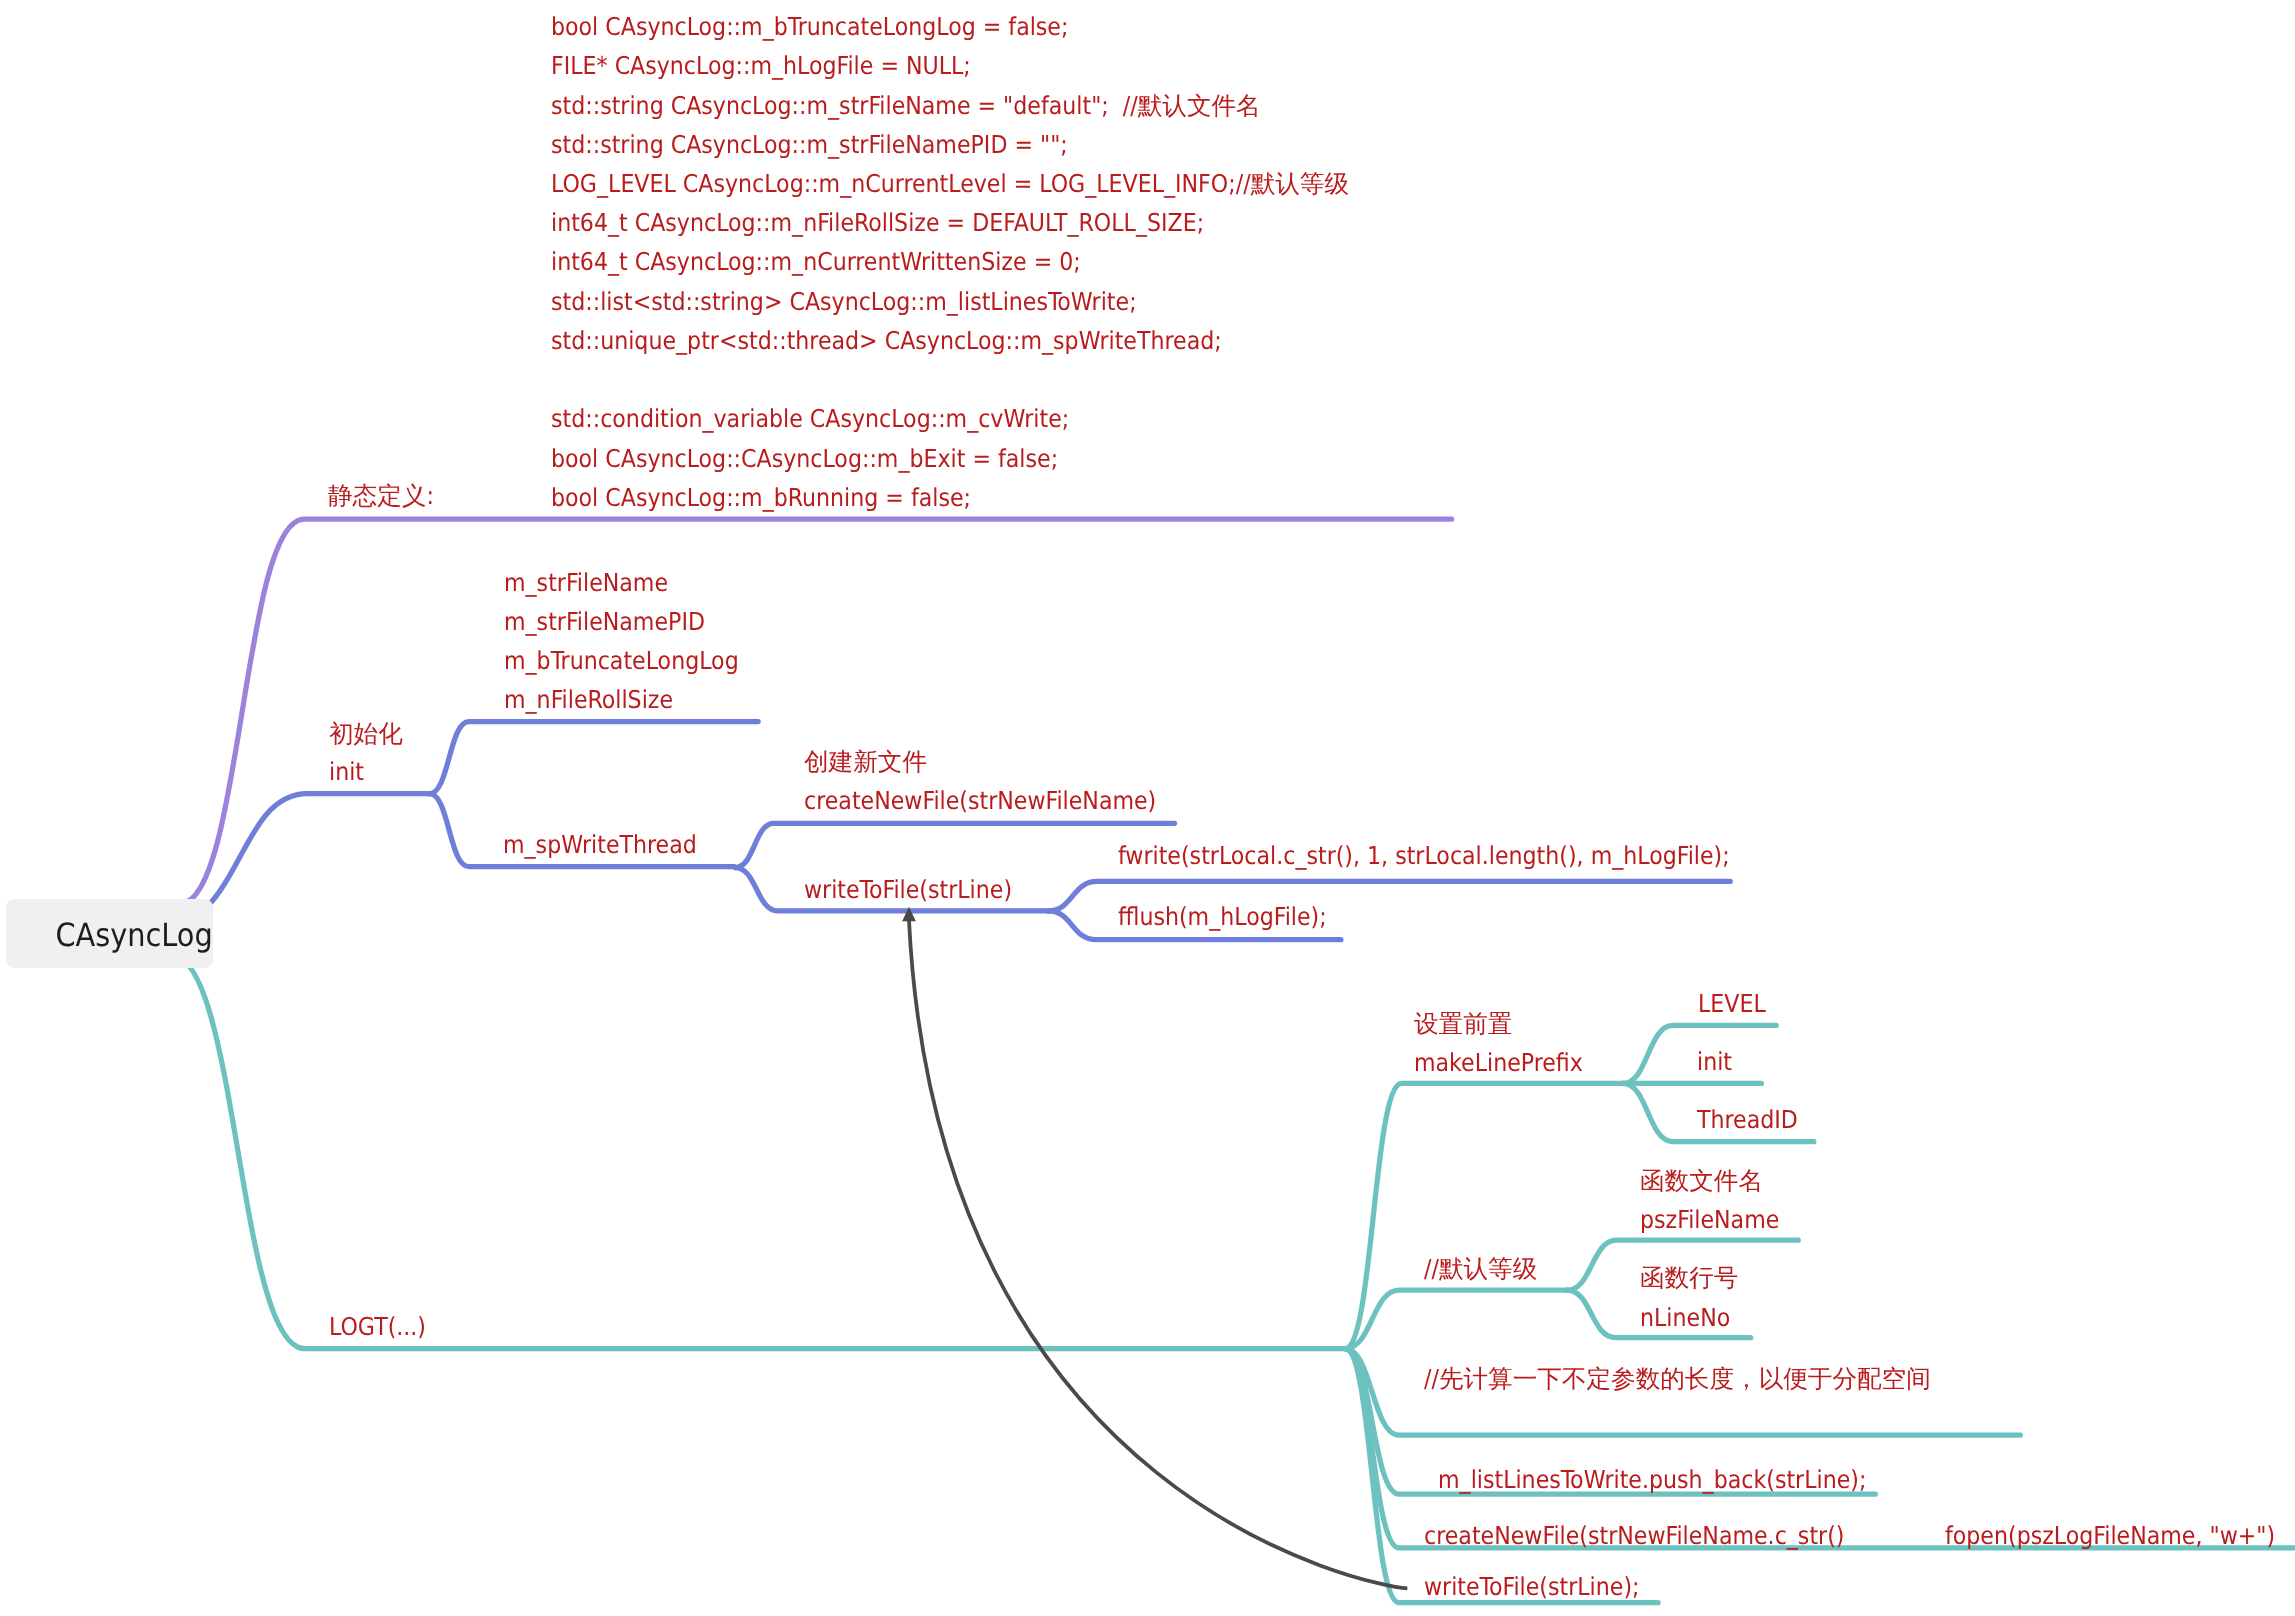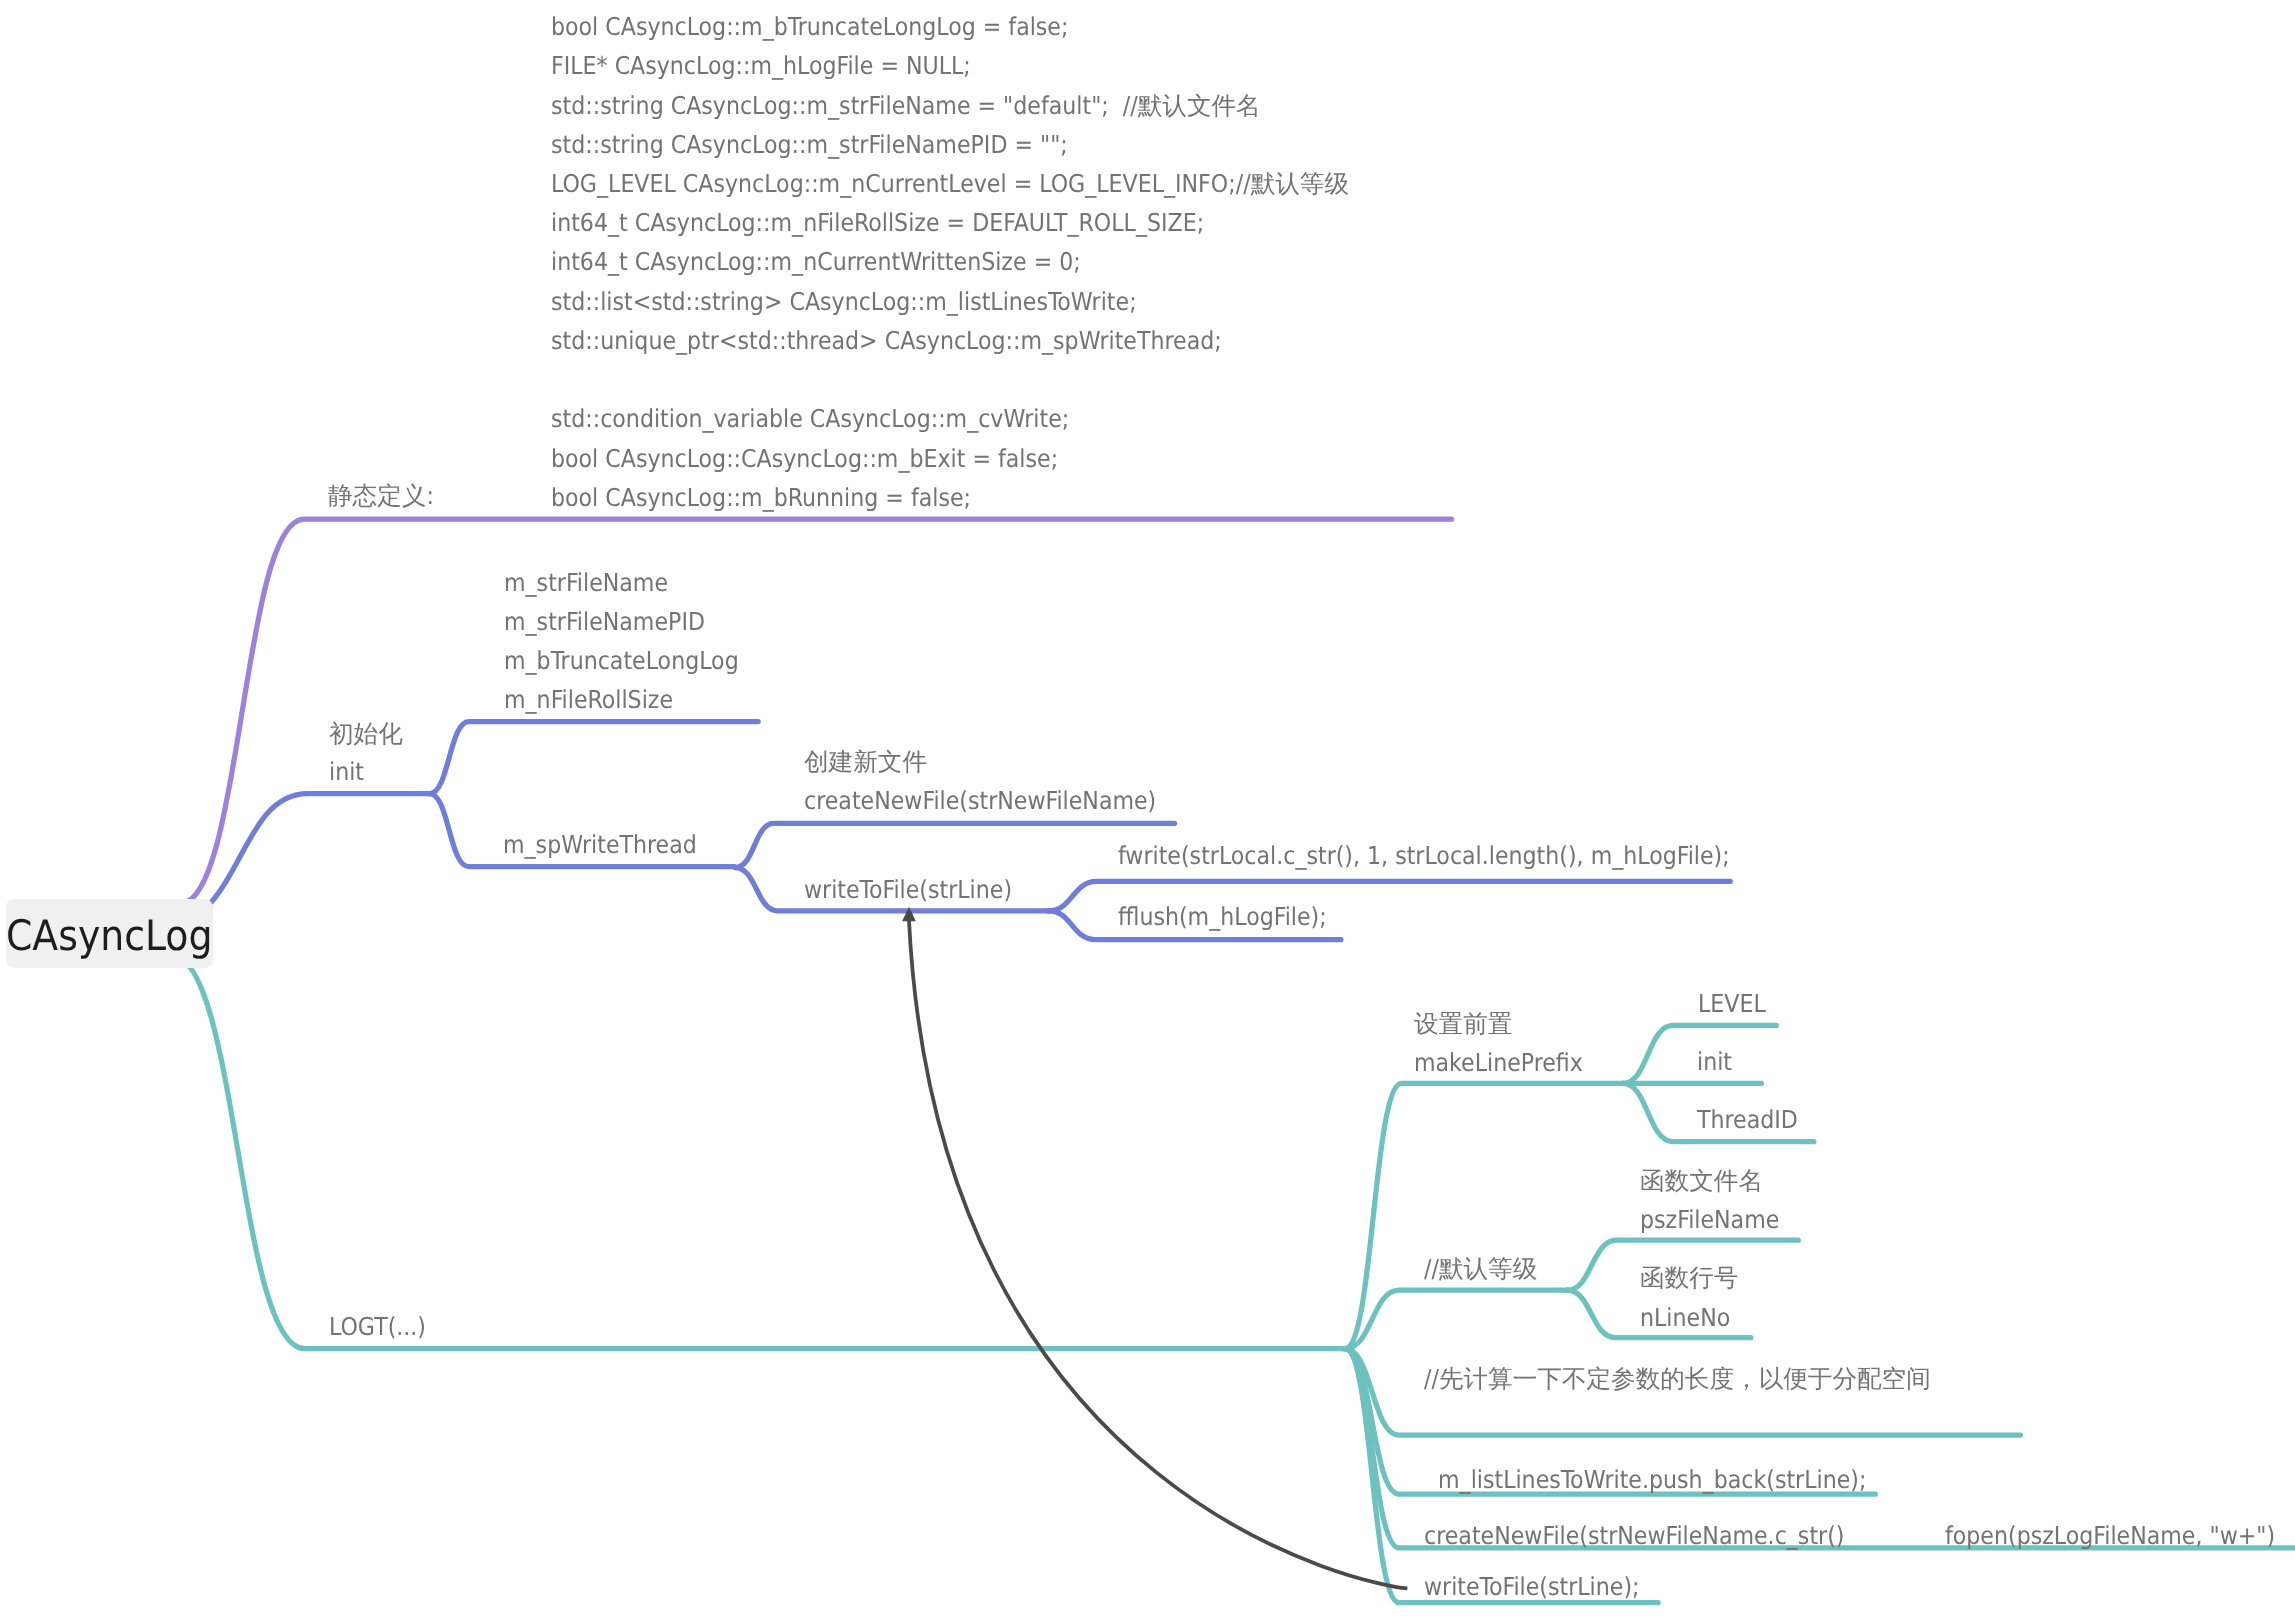--- a/index.html
+++ b/index.html
@@ -5,24 +5,24 @@
 <style>
   html,body{margin:0;padding:0;background:#ffffff;}
   body{width:2295px;height:1617px;overflow:hidden;
        font-family:"DejaVu Sans",sans-serif;
        font-stretch:condensed;
        -webkit-font-smoothing:antialiased;
        -moz-osx-font-smoothing:grayscale;
        text-rendering:geometricPrecision;}
   #stage{position:relative;width:2295px;height:1617px;}
   #links{position:absolute;top:0;left:0;width:2295px;height:1617px;}
-  .txt{position:absolute;transform:translateZ(0);font-size:24.6px;line-height:38px;color:#737373;white-space:pre;}
+  .txt{position:absolute;transform:translateZ(0);font-size:24.6px;line-height:38px;color:#b91c1c;white-space:pre;}
   .root-node{position:absolute;background:#f0f0f0;border-radius:8.2px;
-             display:flex;align-items:center;justify-content:center;
-             font-size:42px;color:#1d1d1d;transform:translateZ(0);}
+             display:flex;align-items:center;justify-content:flex-end;
+             font-size:32px;color:#1d1d1d;transform:translateZ(0);}
 </style>
 </head>
 <body>
 
 <div id="stage">
   <svg id="links" width="2295" height="1617" viewBox="0 0 2800 1972">
       <path d="M220,1102C295.5,1102 295.5,633 371,633L1771,633" fill="none" stroke="#9b83dd" stroke-width="6.4" stroke-linecap="round"></path>
       <path d="M210,1123C292.5,1123 292.5,968 375,968L525,968" fill="none" stroke="#6f7ed8" stroke-width="6.4" stroke-linecap="round"></path>
       <path d="M524,968C548,968 548,880 572,880L925,880" fill="none" stroke="#6f7ed8" stroke-width="6.4" stroke-linecap="round"></path>
       <path d="M524,968C548,968 548,1057 572,1057L896,1057" fill="none" stroke="#6f7ed8" stroke-width="6.4" stroke-linecap="round"></path>

